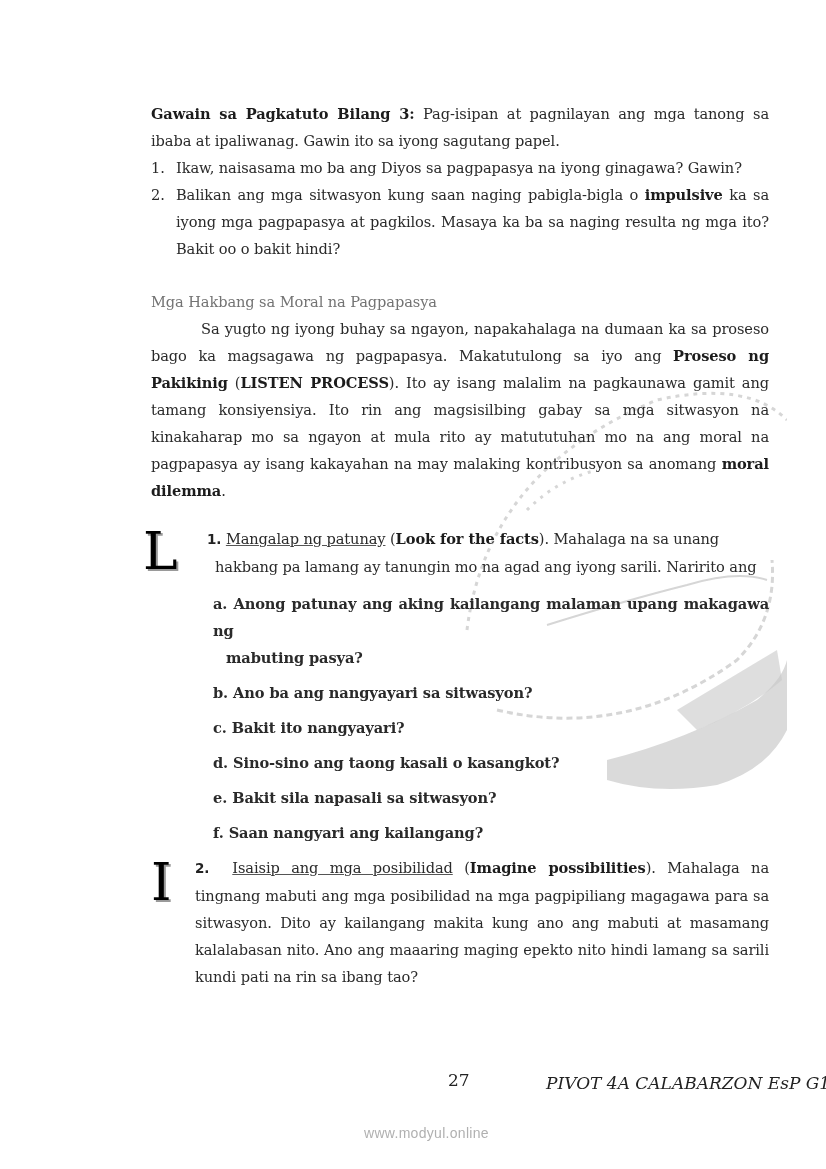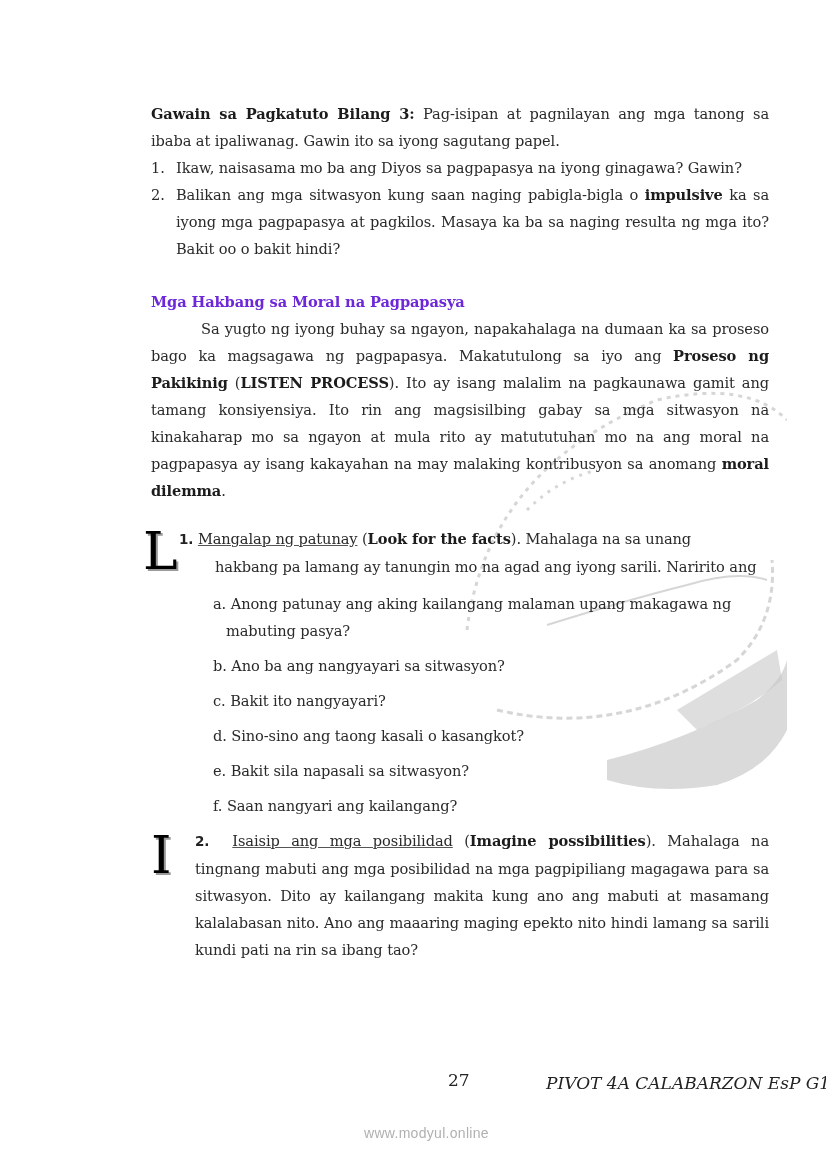--- a/index.html
+++ b/index.html
@@ -16,35 +16,35 @@
   .content { position: absolute; left: 124px; top: 100px; width: 618px; z-index: 1;
     font-size: 14.6px; line-height: 27px; letter-spacing: -0.1px; }
   .content p { margin: 0; text-align: justify; }
   b, .b { font-weight: bold; color: #1c1c1c; }
 
   .intro { text-align: justify; }
   .qlist { margin: 0; padding: 0; list-style: none; }
   .qlist li { position: relative; padding-left: 25px; text-align: justify; }
   .qlist li .num { position: absolute; left: 0; top: 0; }
 
-  .section-title { margin-top: 26px !important; font-weight: bold; color: #6d28d9; }
+  .section-title { margin-top: 26px !important; font-weight: normal; color: #737373; }
   .indent { text-indent: 50px; }
 
   .step { position: relative; margin-top: 21px; }
   .dropcap { position: absolute; font-size: 52px; line-height: 52px; font-weight: normal; color: #000;
     text-shadow: 2px 2px 0 #9a9a9a; font-family: "DejaVu Serif", "Liberation Serif", serif; }
   .step1 .dropcap { left: -8px; top: 0px; }
-  .step1 .firstline { padding-left: 28px; }
+  .step1 .firstline { padding-left: 56px; }
   .step1 .secondline { padding-left: 64px; }
   .step1 .rest { padding-left: 24px; }
 
   .step .num { font-weight: bold; font-family: "DejaVu Sans", "Liberation Sans", sans-serif; font-size: 13.5px; color:#222; }
   .u { text-decoration: underline; text-decoration-color: #555; }
 
-  .subq { margin: 10px 0 0 62px; padding: 0; list-style: none; }
+  .subq { margin: 10px 0 0 62px; padding: 0; list-style: none; font-weight: bold; }
   .subq li { line-height: 27px; margin-bottom: 8px; text-align: justify; }
   .subq li .cont { display:block; padding-left: 13px; }
 
   .step2 { margin-top: 6px; }
   .step2 .dropcap { left: 0px; top: 2px; }
   .step2 .body2 { padding-left: 44px; text-align: justify; }
 
   .footer-page { position: absolute; left: 421px; top: 1070px; font-size: 17px; color: #222; z-index:1; }
   .footer-title { position: absolute; left: 519px; top: 1073px; font-size: 17px; font-style: italic; color: #222; z-index:1; }
   .site { position: absolute; left: 337px; top: 1125px; font-family: Liberation Sans, sans-serif;

